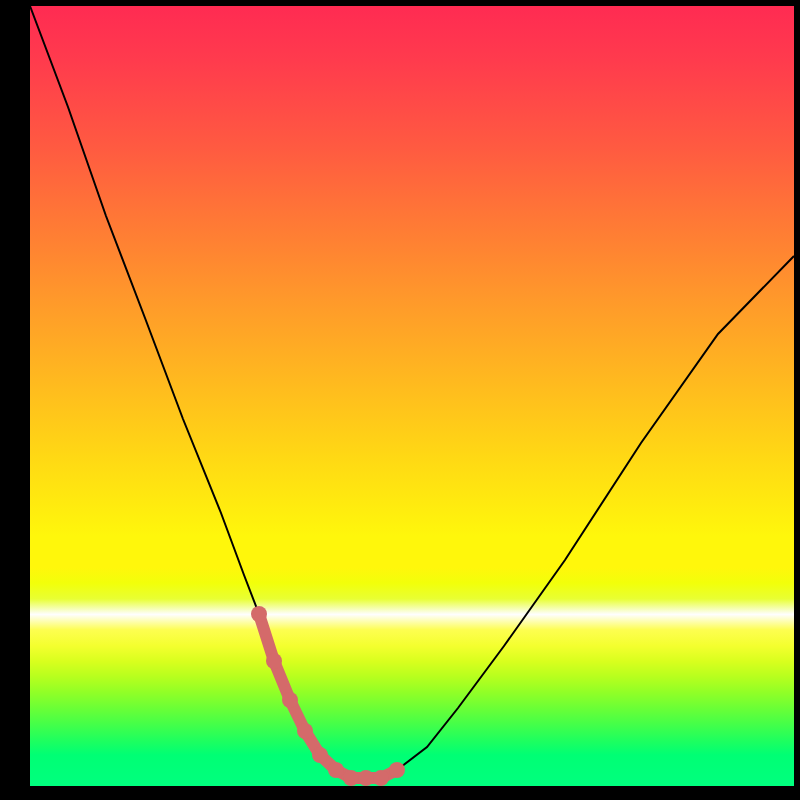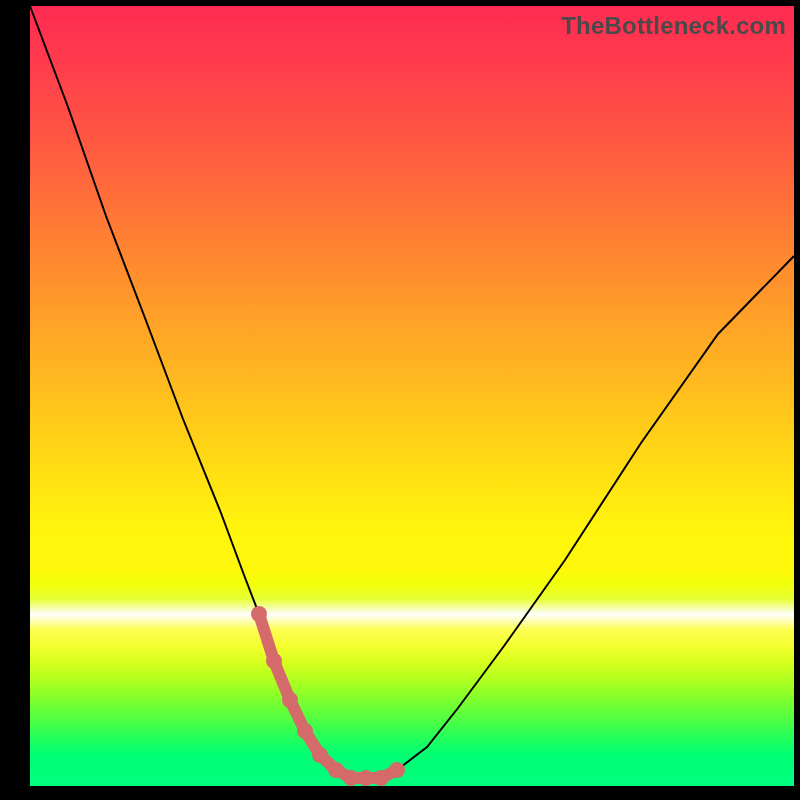--- a/index.html
+++ b/index.html
@@ -79,21 +79,20 @@
   }
   .dot {
     fill: #d46a6a;
   }
 </style>
 </head>
 <body>
 
 <div class="canvas">
   <div class="plot-area">
-    <span class="watermark">TheBottleneck.com</span>
 
     <svg class="curve" viewBox="0 0 764 780">
 
       <path class="main-line" d="M 0 0
                L 38 101
                L 76 210
                L 115 312
                L 153 413
                L 191 507
                L 214 569

